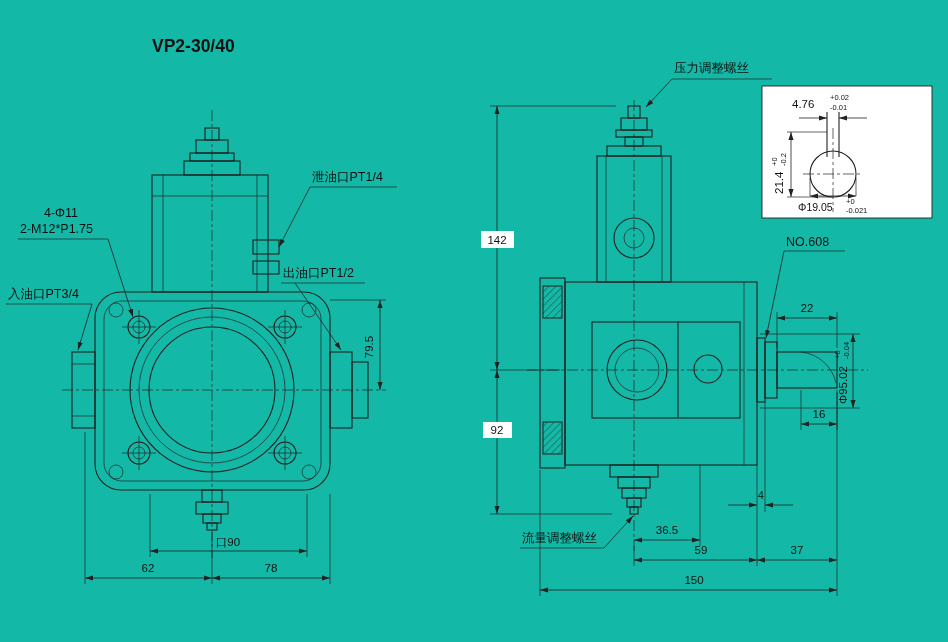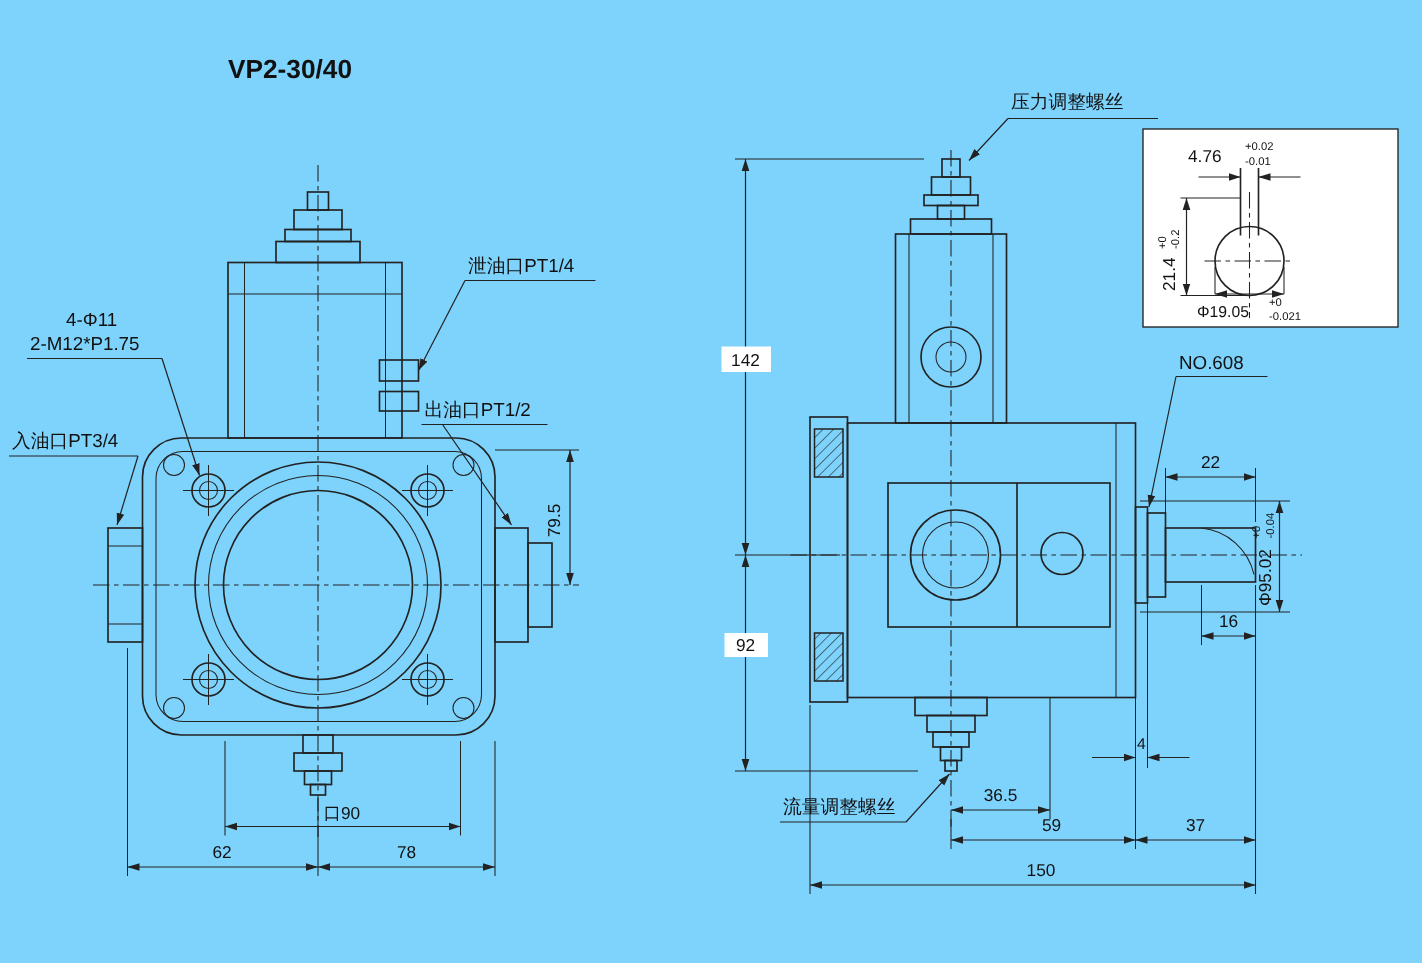--- a/index.html
+++ b/index.html
@@ -1,17 +1,17 @@
 <!DOCTYPE html>
 <html><head>
 <meta charset="utf-8">
 <style>
   html,body { margin:0; padding:0; background:#ffffff; }
   .canvas {
-    position:relative; width:948px; height:642px; background:#7dd3fc;
+    position:relative; width:948px; height:642px; background:#14b8a6;
     font-family:"Liberation Sans","DejaVu Sans",sans-serif; overflow:hidden;
   }
   svg text {
     fill:#111;
     font-family:"Liberation Sans","DejaVu Sans",sans-serif;
     font-size:11.5px;
   }
   .title-t { font-size:17.5px; font-weight:bold; }
   .ltext { font-size:12.5px; }
   .stext { font-size:7.5px; }

